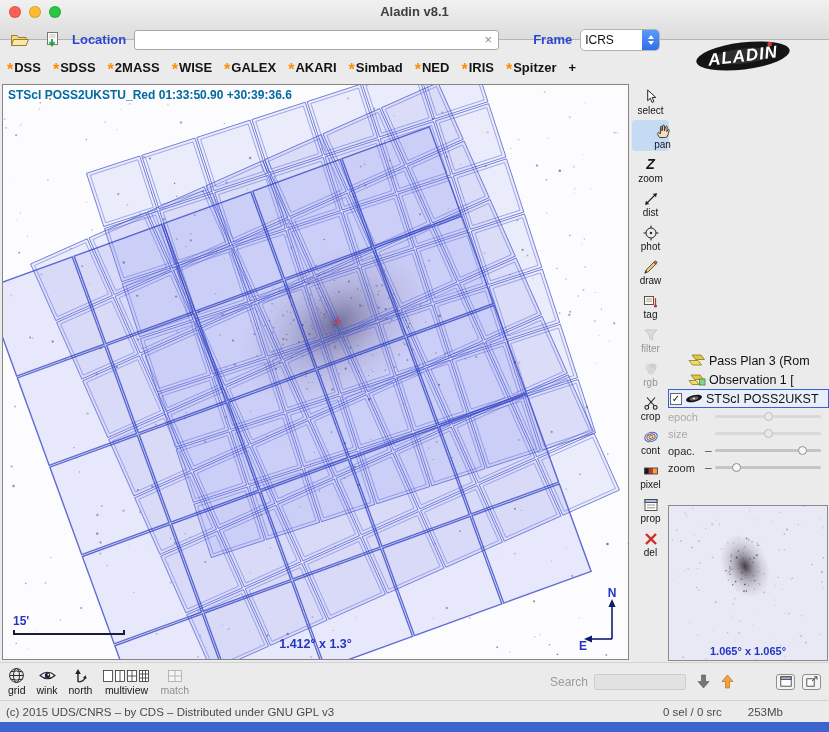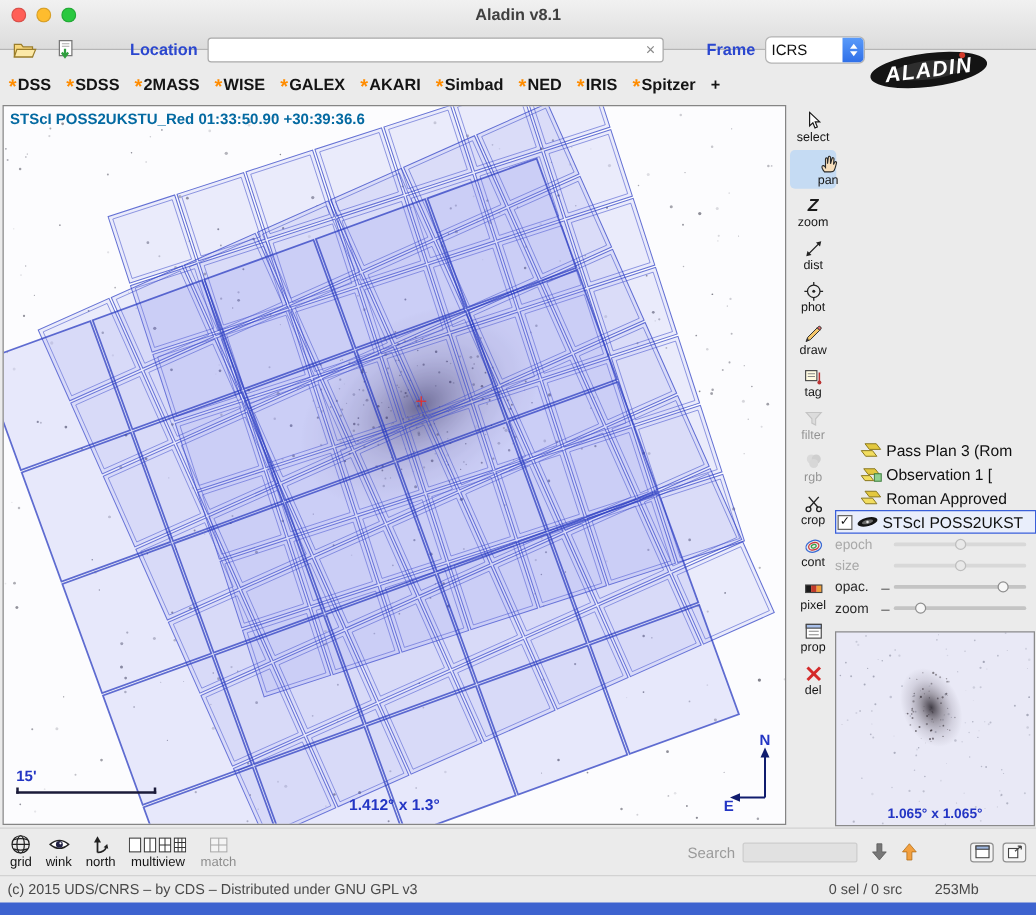--- a/index.html
+++ b/index.html
@@ -21,21 +21,21 @@
   }
   .lights { position:absolute; left:9px; top:6px; display:flex; gap:8px; }
   .light { width:12px; height:12px; border-radius:50%; display:inline-block; border:1px solid rgba(0,0,0,.15); cursor:pointer; }
 
   
   .toolbar {
     position:absolute; left:0; top:25px; width:100%; height:29px;
     display:flex; align-items:center; padding:0 8px; gap:8px;
   }
   .iconbtn { width:24px; height:22px; display:flex; align-items:center; justify-content:center; cursor:pointer; }
-  .loc-label, .frame-label { color:#2b47cf; font-weight:bold; font-size:13px;margin-left:32px; }
+  .loc-label, .frame-label { color:#2b47cf; font-weight:bold; font-size:13px; }
   .loc-field {
     width:365px; height:20px; background:#fff; border:1px solid #a9a9a9; border-radius:3px;
     display:flex; align-items:center; padding:0 6px;
   }
   .loc-field input { flex:1; border:none; outline:none; background:transparent; font-size:12px; font-family:inherit; }
   .clear-x { color:#8a8a8a; font-size:13px; line-height:1; cursor:pointer; }
   .frame-label { margin-left:26px; }
   .frame-select {
     width:80px; height:22px; background:#fff; border:1px solid #b3b3b3; border-radius:5px;
     display:flex; align-items:center; cursor:pointer; overflow:hidden;
@@ -1133,29 +1133,20 @@
         <div class="layer-row indent">
           <span class="licon">
             <svg width="19" height="15" viewBox="0 0 19 15">
               <path d="M4 3 L13 3 L16.5 7.5 L7.5 7.5 Z" fill="#e3c83f" stroke="#8a7820" stroke-width="0.8"></path>
               <rect x="12.5" y="7" width="5.5" height="6" fill="#8fd08f" stroke="#3f7f3f" stroke-width="0.8"></rect>
               <path d="M2 8.5 L9 8.5 L12 12.5 L5 12.5 Z" fill="#f2dd5e" stroke="#8a7820" stroke-width="0.8"></path>
             </svg>
           </span>
           <span>Observation 1 [</span>
         </div>
-        <div class="layer-row indent">
-          <span class="licon">
-            <svg width="19" height="15" viewBox="0 0 19 15">
-              <path d="M5 2 L14 2 L17.5 6.5 L8.5 6.5 Z" fill="#e3c83f" stroke="#8a7820" stroke-width="0.8"></path>
-              <path d="M2 7.5 L11 7.5 L14.5 12 L5.5 12 Z" fill="#f2dd5e" stroke="#8a7820" stroke-width="0.8"></path>
-            </svg>
-          </span>
-          <span>Roman Approved</span>
-        </div>
         <div class="layer-row selected">
           <span class="checkbox">✓</span>
           <span class="licon">
             <svg width="18" height="13" viewBox="0 0 18 12">
               <ellipse cx="9" cy="6" rx="8.2" ry="3.4" fill="#151515" transform="rotate(-14 9 6)"></ellipse>
               <ellipse cx="9" cy="6" rx="4.6" ry="1.7" fill="#6a6a6a" transform="rotate(-14 9 6)"></ellipse>
               <circle cx="9" cy="6" r="1" fill="#e8e8e8"></circle>
             </svg>
           </span>
           <span>STScI POSS2UKST</span>

